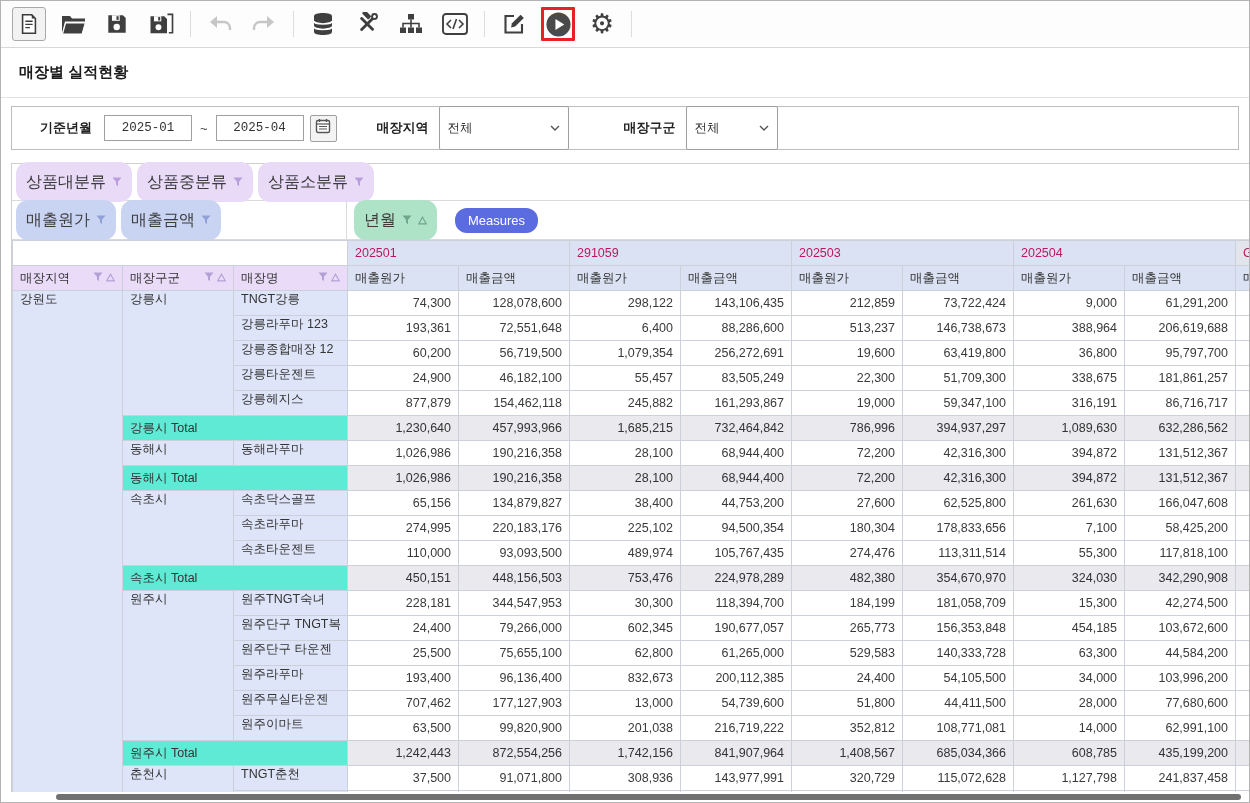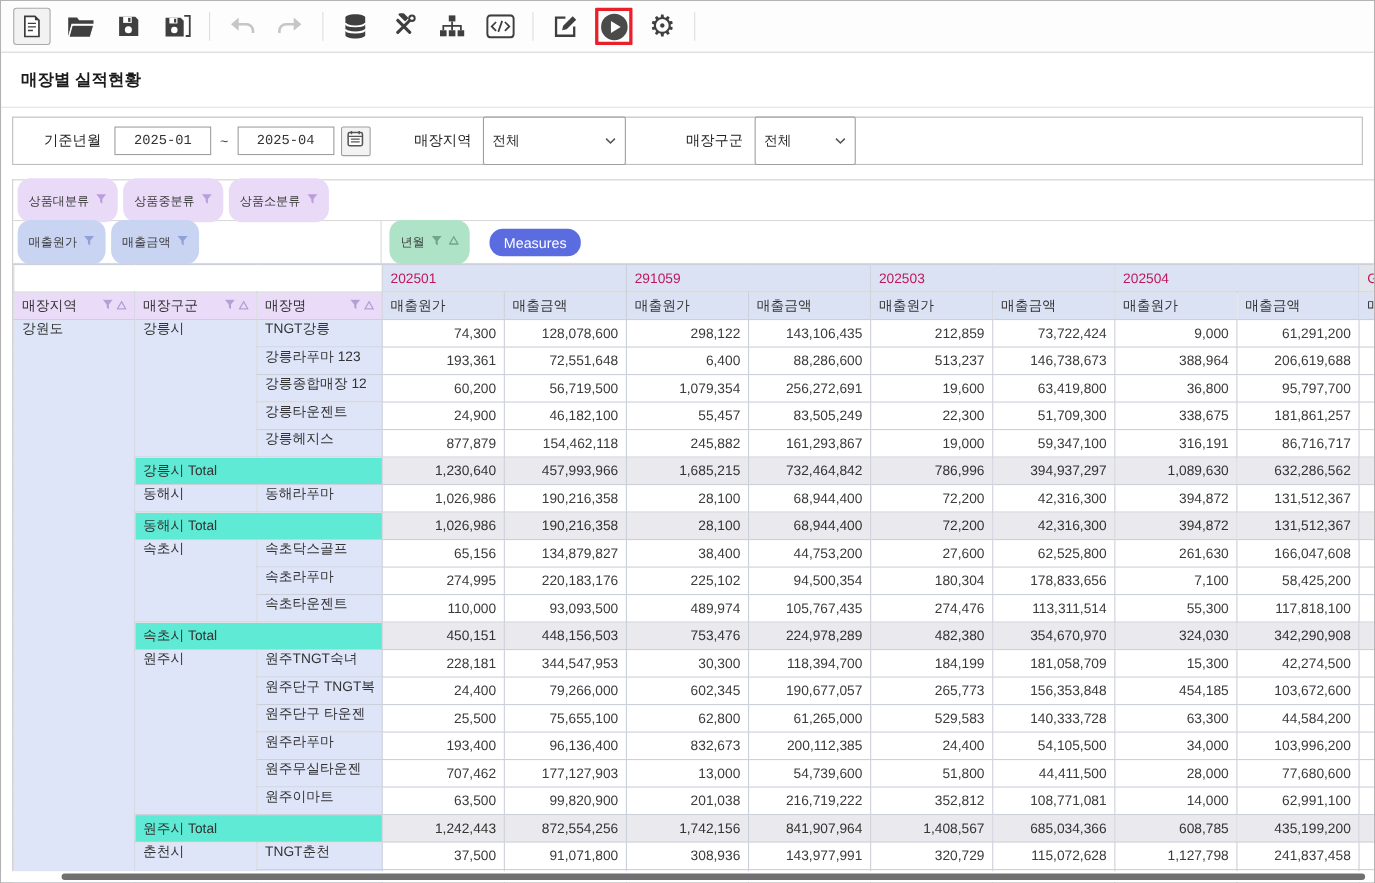--- a/index.html
+++ b/index.html
@@ -14,36 +14,36 @@
   .tb-icon.highlighted{border:3px solid #e8202a;border-radius:1px;}
   .tb-sep{width:1px;height:26px;background:#ddd;margin:0 7px;}
   .gear-glyph{font-size:27px;line-height:1;color:#3f3f3f;}
 
   
   .title-bar{height:49px;display:flex;align-items:center;padding-left:18px;border-bottom:1px solid #e3e3e3;}
   .page-title{font-size:15px;font-weight:bold;color:#1b1b1b;}
 
   
   .filter-panel{margin:8px 10px 13px 10px;border:1px solid #bdbdbd;height:44px;display:flex;align-items:center;padding-left:28px;box-sizing:border-box;}
-  .f-label{font-size:13px;font-weight:normal;color:#222;}
+  .f-label{font-size:13px;font-weight:bold;color:#222;}
   .inp{width:88px;height:26px;border:1px solid #9f9f9f;text-align:center;font-size:12.5px;color:#333;box-sizing:border-box;font-family:Liberation Mono, monospace;}
   .tilde{margin:0 8px;font-size:13px;color:#444;}
   .cal-btn{width:27px;height:27px;border:1px solid #9f9f9f;background:#f3f3f3;display:flex;align-items:center;justify-content:center;margin-left:6px;border-radius:2px;box-sizing:border-box;}
   .select{width:130px;height:44px;border:1px solid #9f9f9f;border-radius:2px;display:flex;align-items:center;justify-content:space-between;
           padding:0 8px;font-size:12.5px;box-sizing:border-box;background:#fff;}
   .select.small{width:92px;}
   .gap12{width:12px;} .gap40{width:40px;} .gap55{width:55px;} .gap10{width:10px;}
 
   
   .pivot{margin-left:10px;width:1240px;border:1px solid #cfcfcf;border-bottom:none;box-sizing:border-box;}
   .chip-row1{height:36px;display:flex;align-items:center;gap:5px;padding-left:4px;border-bottom:1px solid #dadada;}
   .chip-row2{height:38px;display:flex;border-bottom:1px solid #dadada;}
   .row-chips-cell{width:335px;display:flex;align-items:center;gap:5px;padding-left:4px;border-right:1px solid #dadada;box-sizing:border-box;}
   .col-chips-cell{flex:1;display:flex;align-items:center;gap:18px;padding-left:7px;}
-  .chip{display:inline-flex;align-items:center;gap:6px;height:40px;padding:0 10px;border-radius:12px;font-size:11px;color:#3b3b3b;white-space:nowrap;}
+  .chip{display:inline-flex;align-items:center;gap:6px;height:40px;padding:0 10px;border-radius:12px;font-size:16px;color:#3b3b3b;white-space:nowrap;}
   .chip-purple{background:#e9daf8;}
   .chip-blue{background:#c9d4f3;}
   .chip-green{background:#aee3c7;}
   .chip-solid{background:#5b6be0;color:#fff;font-size:13px;height:25px;padding:0 13px;}
 
   
   .pivot-table-wrap{height:563px;overflow:hidden;}
   table.pivot-grid{border-collapse:collapse;table-layout:fixed;width:1240px;font-size:12.5px;}
   .pivot-grid th,.pivot-grid td{border:1px solid #ccd0da;height:25px;padding:0 7px;overflow:hidden;white-space:nowrap;font-weight:normal;box-sizing:border-box;}
   .hdr-year{background:#dbe2f3;text-align:left;color:#be185d;}

